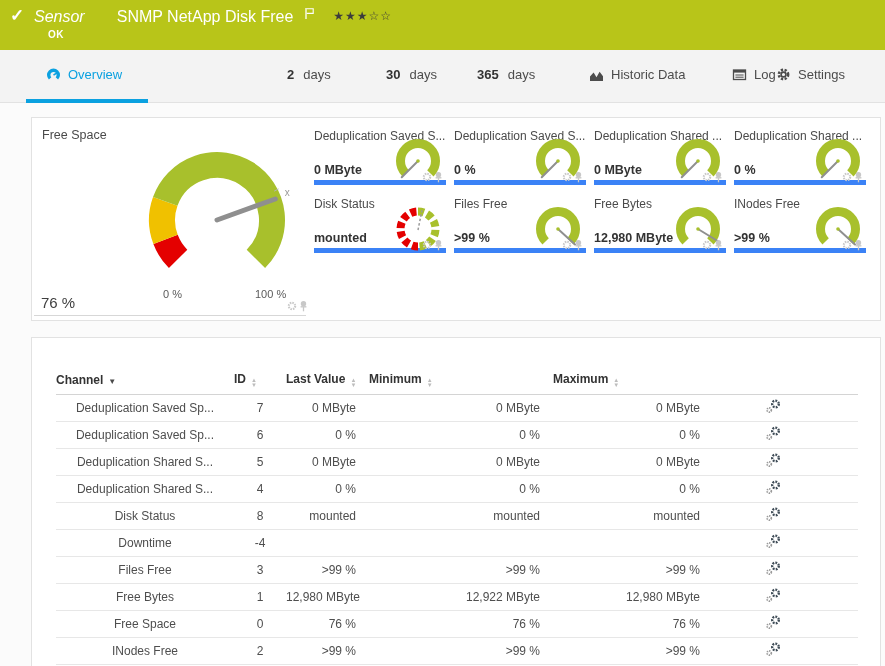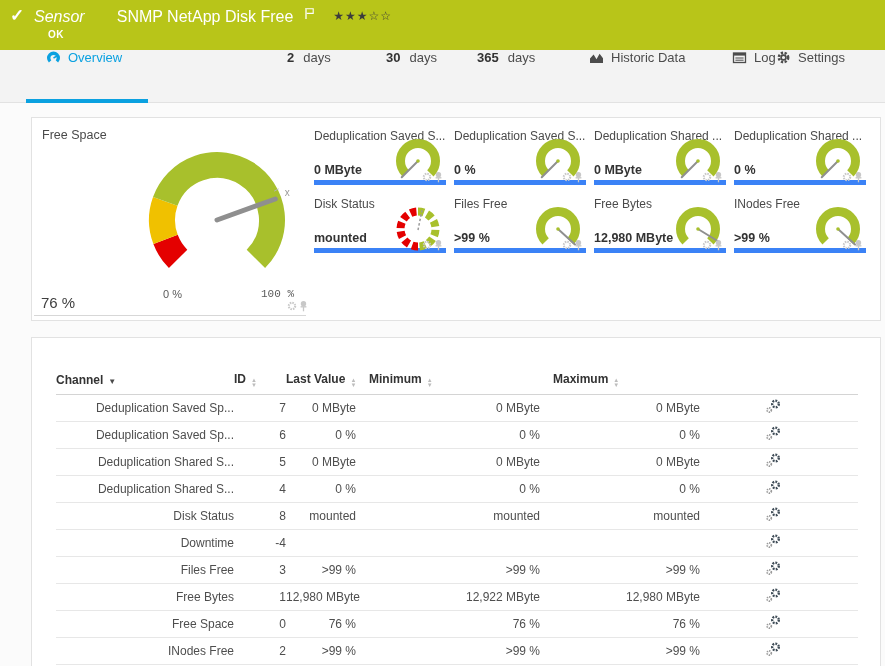--- a/index.html
+++ b/index.html
@@ -12,39 +12,39 @@
   .check { position:absolute; left:10px; top:5px; font-size:17px; font-weight:bold; }
   .titleline { position:absolute; left:34px; top:6px; font-size:16px; white-space:nowrap; }
   .kind { font-style:italic; margin-right:21px; }
   .title { font-weight:400;margin-left:11px; }
   .flag { display:inline-block; margin-left:6px; vertical-align:2px; }
   .stars { margin-left:14px; font-size:12px; color:#3c3c3c; letter-spacing:1px; vertical-align:2px; }
   .status-ok { position:absolute; left:48px; top:29px; font-size:10px; font-weight:bold; letter-spacing:.5px; }
 
   
   .tabs { position:absolute; left:0; top:50px; width:885px; height:53px; background:#f3f3f3; border-bottom:1px solid #e2e2e2; }
-  .tab { position:absolute; top:0; height:49px; display:flex; align-items:flex-start; gap:7px;
+  .tab { position:absolute; top:0; height:49px; display:flex; align-items:center; gap:7px;
          font-size:13px; color:#4c4c4c; cursor:pointer; white-space:nowrap; }
   .tab .num { font-weight:bold; color:#333; margin-right:2px; }
   .tab.active { color:#0ba1e0; }
   .tab-overview{left:46px} .tab-livedata{left:164px} .tab-2days{left:287px} .tab-30days{left:386px}
   .tab-365days{left:477px} .tab-historic{left:589px} .tab-log{left:732px} .tab-settings{left:776px}
   .active-bar { position:absolute; left:26px; bottom:-1px; width:122px; height:4px; background:#0ba1e0; }
 
   
   .panel { position:absolute; background:#fff; border:1px solid #e2e2e2; }
   .panel-gauges { left:31px; top:117px; width:850px; height:204px; }
   .panel-table  { left:31px; top:337px; width:850px; height:333px; overflow:hidden; }
 
   
   .big-tile { position:absolute; left:0; top:0; width:281px; height:204px; }
   .big-tile .tile-label { position:absolute; left:10px; top:10px; font-size:12.5px; color:#4a4a4a; }
   .big-tile svg.biggauge { position:absolute; left:0; top:8px; pointer-events:none; }
   .axis-label { position:absolute; font-size:11px; color:#5a5a5a; }
-  .axis-min { left:131px; top:170px; } .axis-max { left:229px; top:170px;font-family:Liberation Mono, monospace; }
+  .axis-min { left:131px; top:170px; } .axis-max { left:223px; top:170px; }
   .big-value { position:absolute; left:9px; top:176px; font-size:15px; color:#3f3f3f; }
   .big-rule { position:absolute; left:2px; top:197px; width:272px; border-top:1px solid #d7d7d7; }
   .big-tile .gearpin { position:absolute; left:243px; top:180px; }
 
   
   .tile-grid { position:absolute; left:282px; top:8px; width:560px;
                display:grid; grid-template-columns:repeat(4,132px); grid-auto-rows:59px;
                column-gap:8px; row-gap:9px; }
   .tile { position:relative; border-bottom:5px solid #3b82f6; cursor:pointer; }
   .tile .tile-label { position:absolute; left:0; top:3px; font-size:12px; color:#4a4a4a; white-space:nowrap;
@@ -54,21 +54,21 @@
   .tile .gearpin { position:absolute; right:2px; bottom:-2px; }
   .gearpin { width:34px; height:13px; }
 
   
   table.channels { margin:28px 0 12px 24px; width:802px; border-collapse:collapse; table-layout:fixed; }
   table.channels th { font-size:12px; font-weight:bold; color:#333; height:28px; text-align:left;
                       border-bottom:1px solid #d4d4d4; cursor:pointer; white-space:nowrap; }
   table.channels th.al { text-align:left; }
   table.channels td { font-size:12px; color:#4e4e4e; height:27px; border-bottom:1px solid #e7e7e7;
                       text-align:right; padding-right:13px; white-space:nowrap; overflow:hidden; }
-  table.channels td.al { text-align:right; padding-right:0; }
+  table.channels td.al { text-align:center; padding-right:0; }
   table.channels td.act { padding:0 0 0 52px; text-align:left; }
   .sort-both { display:inline-flex; flex-direction:column; font-size:6px; line-height:5px;
                color:#bdbdbd; margin-left:5px; vertical-align:1px; }
   .sort-desc { font-size:8px; color:#4a4a4a; margin-left:5px; }
   tr.rowitem { cursor:pointer; }
 </style>
 </head>
 <body>
 
 <div class="page">

